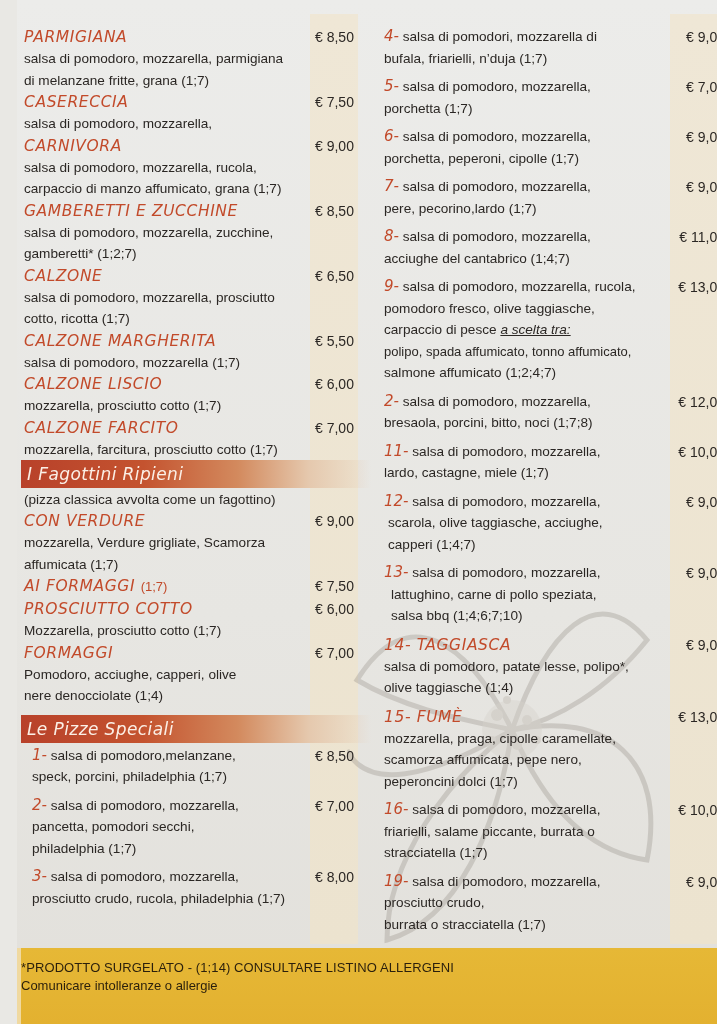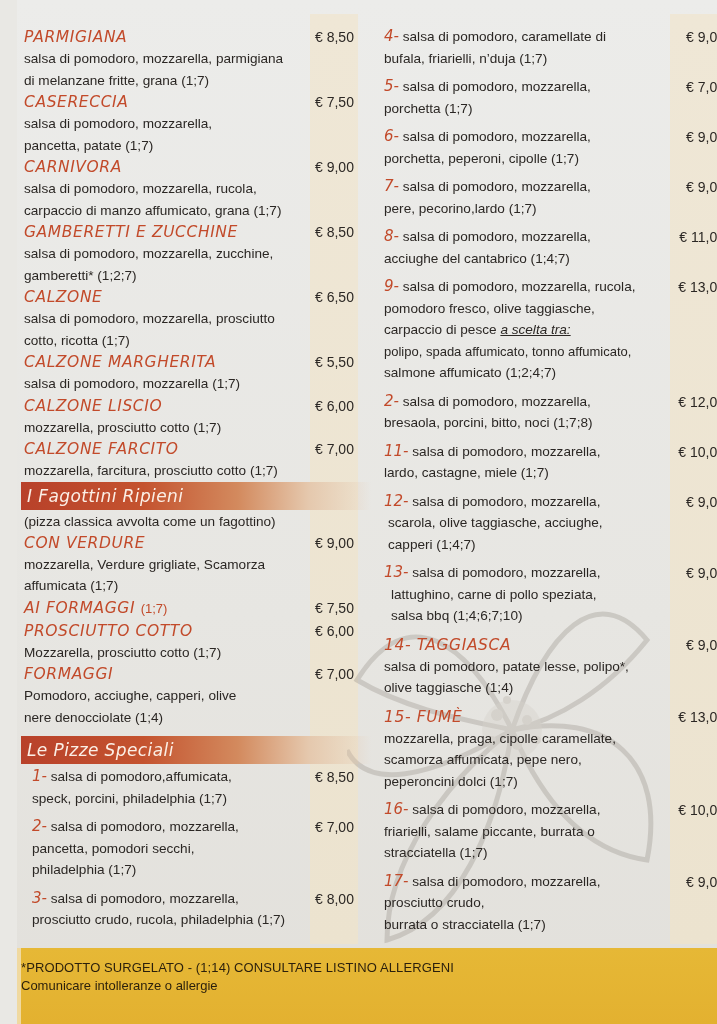--- a/index.html
+++ b/index.html
@@ -113,21 +113,20 @@
     <div class="item">
       <span class="name">PARMIGIANA</span>
       <span class="price">€ 8,50</span>
       <span class="desc">salsa di pomodoro, mozzarella, parmigiana</span>
       <span class="desc">di melanzane fritte, grana (1;7)</span>
     </div>
     <div class="item">
       <span class="name">CASERECCIA</span>
       <span class="price">€ 7,50</span>
       <span class="desc">salsa di pomodoro, mozzarella,</span>
-      <span class="desc">pancetta, patate (1;7)</span>
     </div>
     <div class="item">
       <span class="name">CARNIVORA</span>
       <span class="price">€ 9,00</span>
       <span class="desc">salsa di pomodoro, mozzarella, rucola,</span>
       <span class="desc">carpaccio di manzo affumicato, grana (1;7)</span>
     </div>
     <div class="item">
       <span class="name">GAMBERETTI E ZUCCHINE</span>
       <span class="price">€ 8,50</span>
@@ -177,40 +176,40 @@
     <div class="item">
       <span class="name">FORMAGGI</span>
       <span class="price">€ 7,00</span>
       <span class="desc">Pomodoro, acciughe, capperi, olive</span>
       <span class="desc">nere denocciolate (1;4)</span>
     </div>
 
     <div class="section-bar" style="margin-top:8px;">Le Pizze Speciali</div>
 
     <div class="item num-item" style="margin-left:8px;">
-      <div class="firstline"><span class="num">1-</span> <span>salsa di pomodoro,affumicata,</span></div>
+      <div class="firstline"><span class="num">1-</span> <span>salsa di pomodoro,melanzane,</span></div>
       <span class="price" style="left:283px;">€ 8,50</span>
       <span class="desc">speck, porcini, philadelphia (1;7)</span>
     </div>
     <div class="item num-item" style="margin-left:8px;">
       <div class="firstline"><span class="num">2-</span> <span>salsa di pomodoro, mozzarella,</span></div>
       <span class="price" style="left:283px;">€ 7,00</span>
       <span class="desc">pancetta, pomodori secchi,</span>
       <span class="desc">philadelphia (1;7)</span>
     </div>
     <div class="item num-item" style="margin-left:8px;">
       <div class="firstline"><span class="num">3-</span> <span>salsa di pomodoro, mozzarella,</span></div>
       <span class="price" style="left:283px;">€ 8,00</span>
       <span class="desc">prosciutto crudo, rucola, philadelphia (1;7)</span>
     </div>
   </div>
 
   <div class="col right">
     <div class="item num-item">
-      <div class="firstline"><span class="num">4-</span> <span>salsa di pomodoro, caramellate di</span></div>
+      <div class="firstline"><span class="num">4-</span> <span>salsa di pomodori, mozzarella di</span></div>
       <span class="price">€ 9,00</span>
       <span class="desc">bufala, friarielli, n’duja (1;7)</span>
     </div>
     <div class="item num-item">
       <div class="firstline"><span class="num">5-</span> <span>salsa di pomodoro, mozzarella,</span></div>
       <span class="price">€ 7,00</span>
       <span class="desc">porchetta (1;7)</span>
     </div>
     <div class="item num-item">
       <div class="firstline"><span class="num">6-</span> <span>salsa di pomodoro, mozzarella,</span></div>
@@ -270,21 +269,21 @@
       <span class="desc">scamorza affumicata, pepe nero,</span>
       <span class="desc">peperoncini dolci (1;7)</span>
     </div>
     <div class="item num-item">
       <div class="firstline"><span class="num">16-</span> <span>salsa di pomodoro, mozzarella,</span></div>
       <span class="price">€ 10,00</span>
       <span class="desc">friarielli,  salame piccante, burrata o</span>
       <span class="desc">stracciatella (1;7)</span>
     </div>
     <div class="item num-item">
-      <div class="firstline"><span class="num">17-</span> <span>salsa di pomodoro, mozzarella,</span></div>
+      <div class="firstline"><span class="num">19-</span> <span>salsa di pomodoro, mozzarella,</span></div>
       <span class="price">€ 9,00</span>
       <span class="desc">prosciutto crudo,</span>
       <span class="desc">burrata o stracciatella (1;7)</span>
     </div>
   </div>
 
   <div class="footer">
     <div class="l1">*PRODOTTO SURGELATO - (1;14) CONSULTARE LISTINO ALLERGENI</div>
     <div class="l2">Comunicare intolleranze o allergie</div>
   </div>

